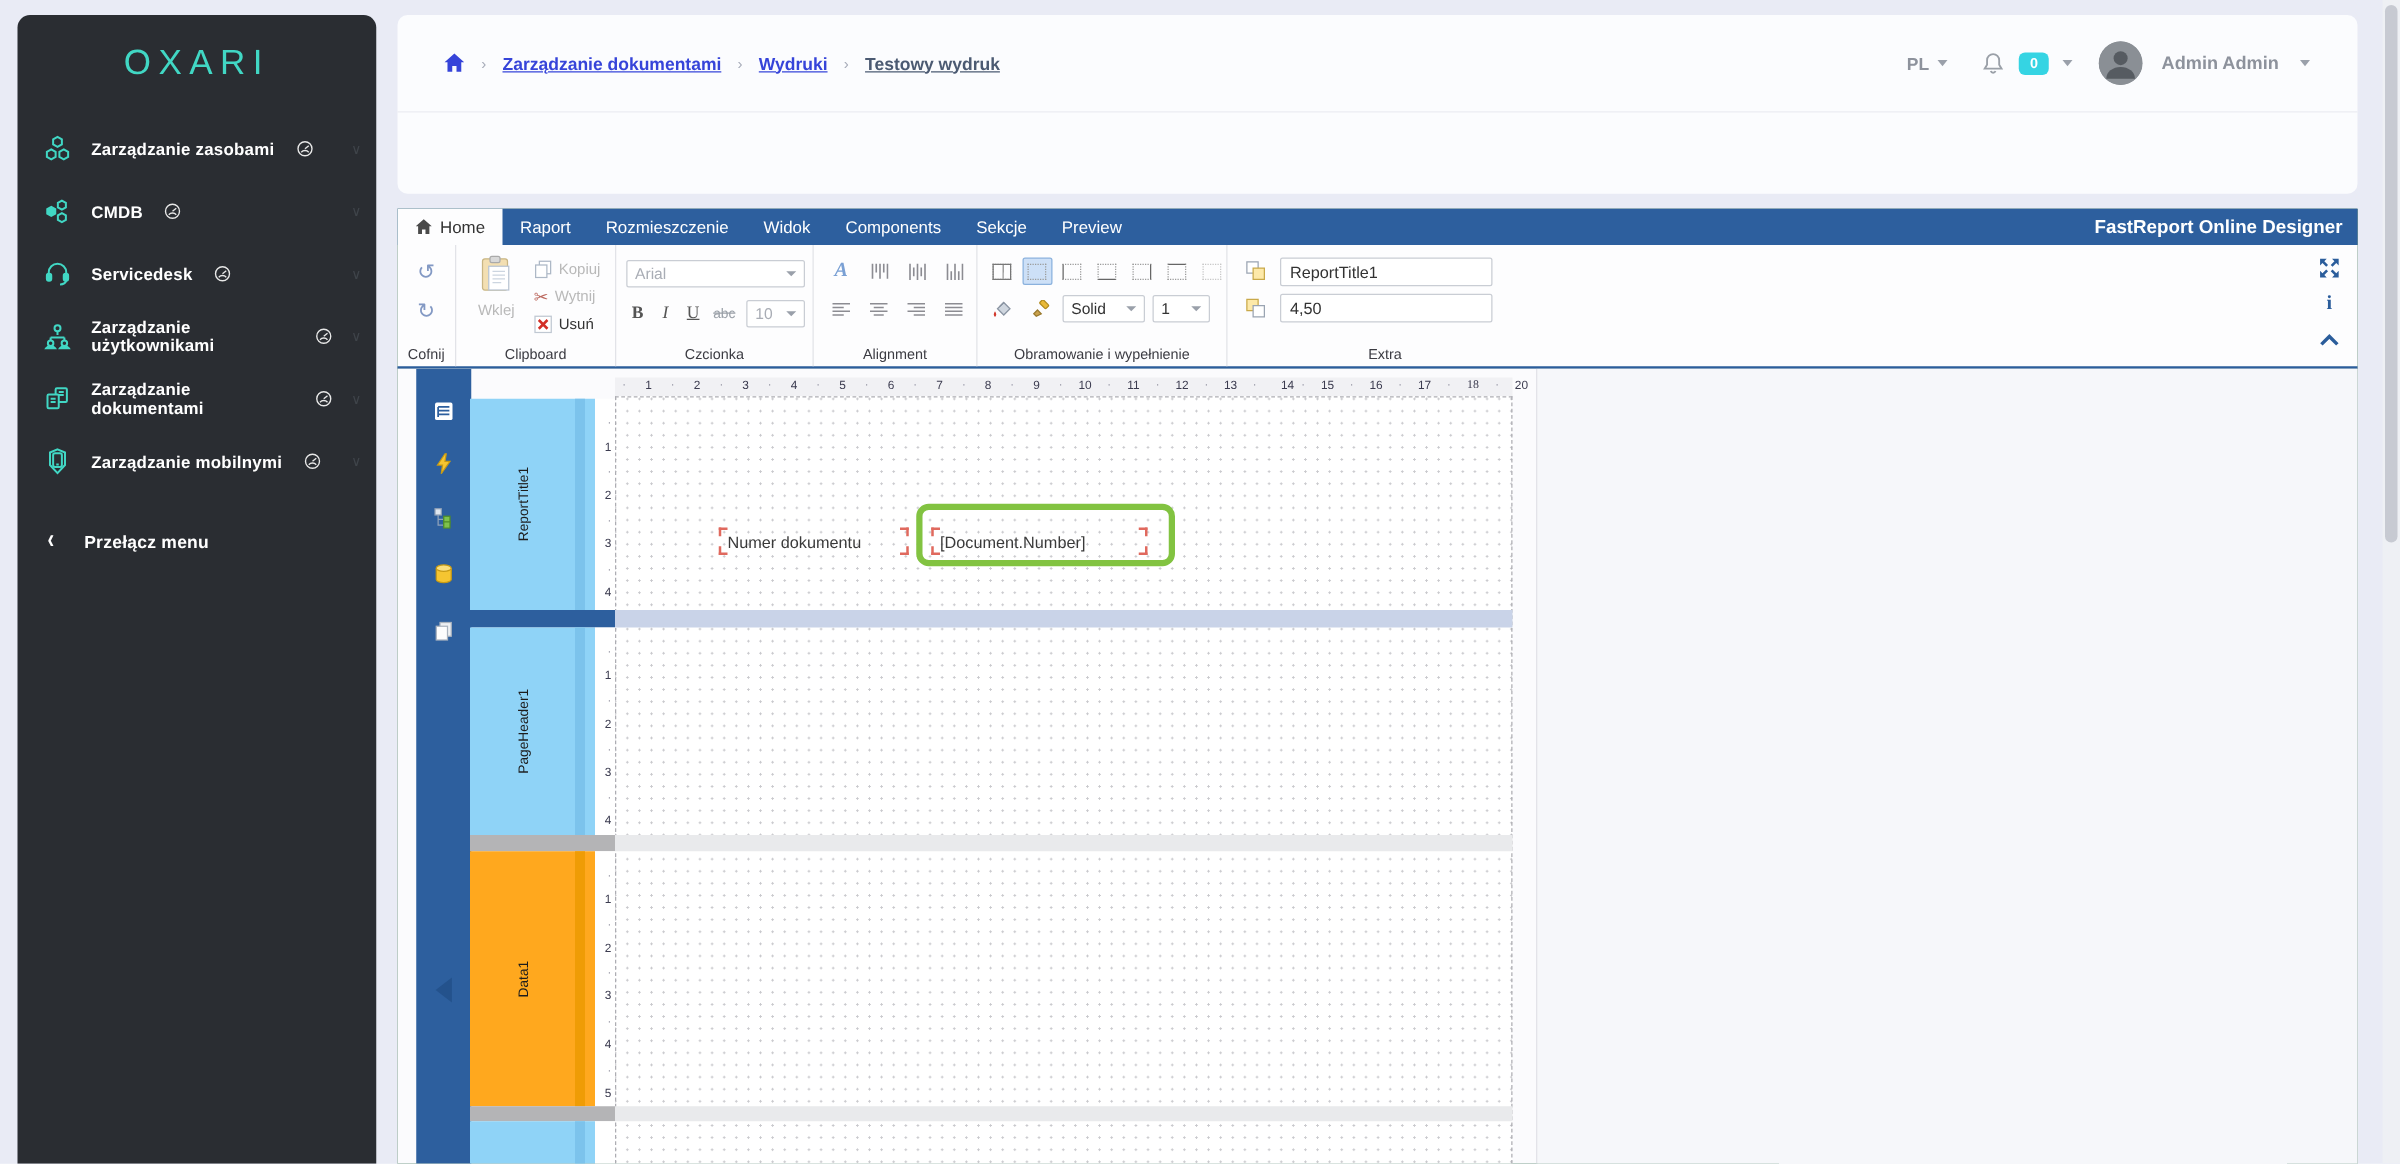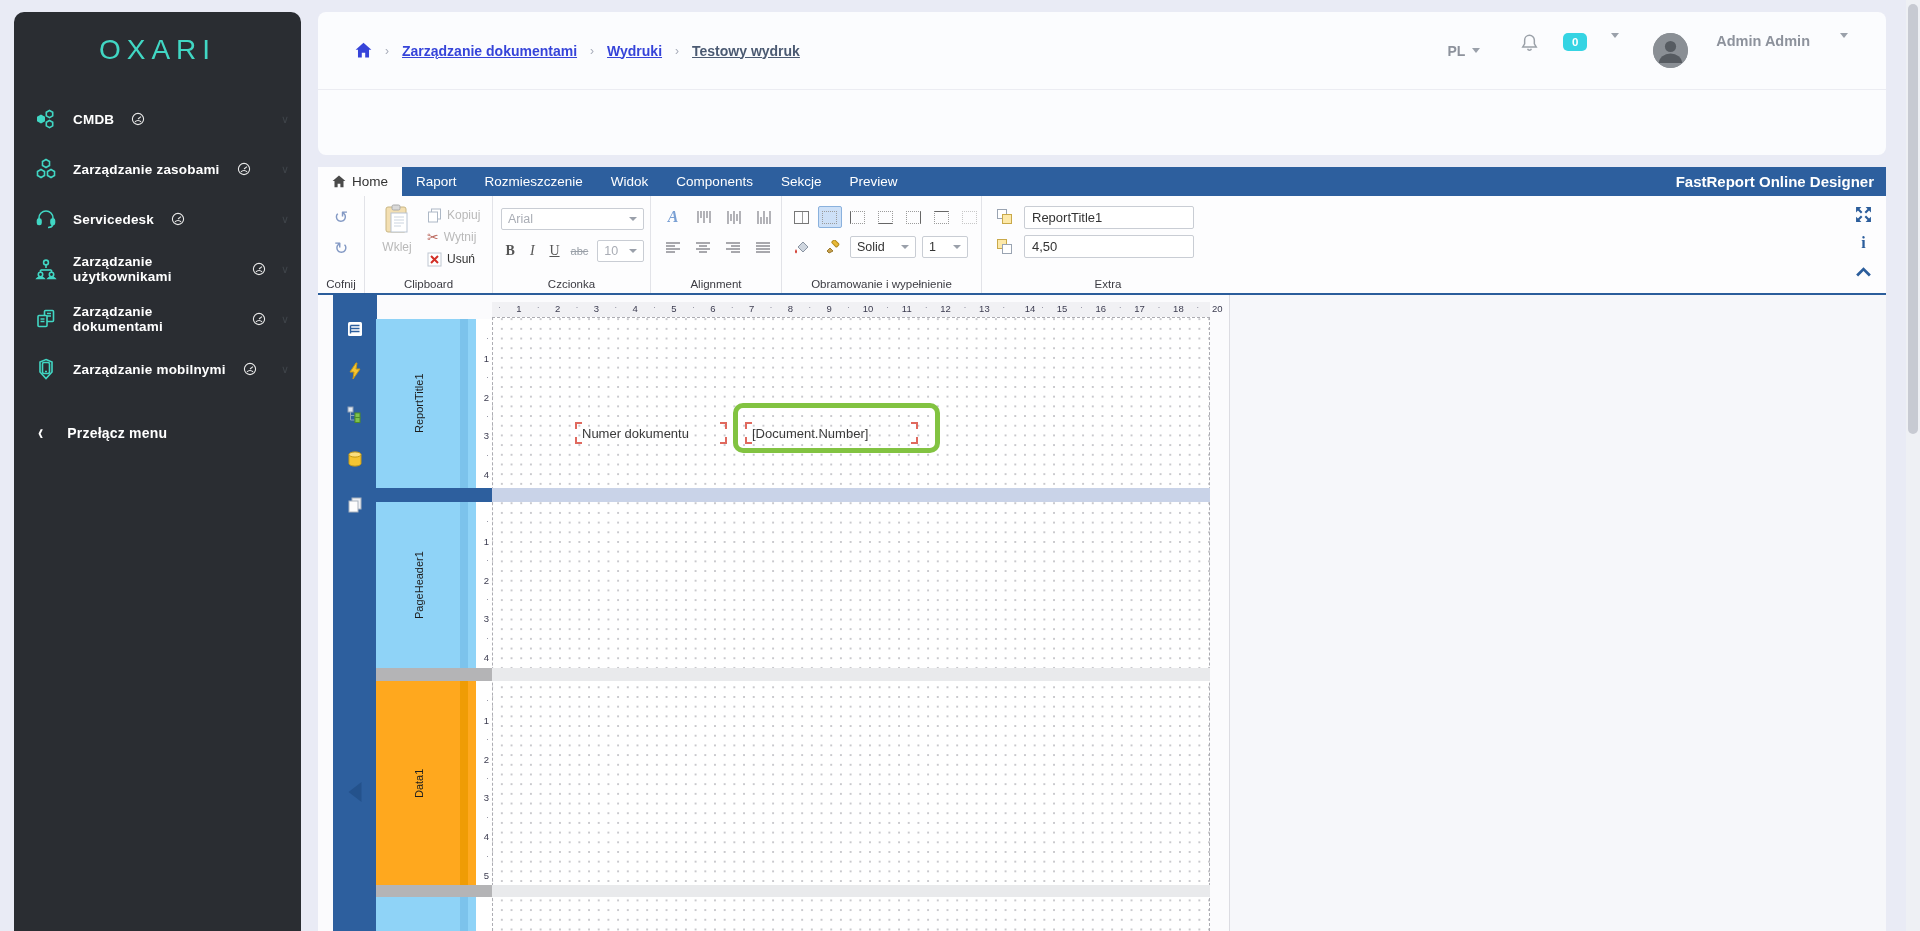--- a/index.html
+++ b/index.html
@@ -36,21 +36,21 @@
     position:absolute; left:318px; top:12px; width:1568px; height:143px;
     background:#fbfcfe; border-radius:8px;
   }
   .crumbrow { height:78px; display:flex; align-items:center; padding:0 24px 0 37px;
     border-bottom:1px solid #ebecf2; }
   .crumb-home { color:#3644d9; width:17px; height:17px; cursor:pointer; }
   .crumb-home svg { width:17px; height:17px; }
   .crumb-sep { color:#a7acb9; font-size:12px; margin:0 13px; }
   .crumb-link { color:#3644d9; font-size:14px; font-weight:700; text-decoration:underline; cursor:pointer; }
   .crumb-link.current { color:#4b5a72; }
-  .headright { margin-left:auto; display:flex; gap:24px; padding-right:14px; }
+  .headright { margin-left:auto; display:flex; align-items:center; gap:11px; padding-right:14px; }
   .lang { color:#8d929c; font-size:14px; font-weight:600; cursor:pointer; display:flex; align-items:center; gap:7px;}
   .caret { width:0; height:0; border-left:4.5px solid transparent; border-right:4.5px solid transparent;
     border-top:5px solid #9aa0aa; display:inline-block; }
   .bell { width:19px; height:20px; margin-left:16px; cursor:pointer; }
   .badge { background:#35d4e3; color:#fff; font-size:11.5px; font-weight:700;
     border-radius:5px; min-width:24px; height:18px; display:flex; align-items:center;
     justify-content:center; cursor:pointer; }
   .avatar { width:35px; height:35px; border-radius:50%; background:#8a8f95; overflow:hidden;
     margin-left:10px; cursor:pointer; flex:0 0 35px;}
   .username { color:#8d929c; font-size:14.5px; font-weight:600; margin:0 6px 0 4px; cursor:pointer; }
@@ -172,42 +172,42 @@
 </style>
 </head>
 <body>
 
 <div id="sidebar">
   <div class="logo">OXARI</div>
   <div class="menu" id="menu-list">
       <div class="menu-item">
         <span class="mi-icon">
           <svg viewBox="0 0 24 24" fill="none" stroke="currentColor" stroke-width="1.6">
-            <path d="M7 8.5 l3.2 1.8 v3.6 L7 15.7 l-3.2-1.8 v-3.6 Z" fill="currentColor"></path>
-            <path d="M15.5 3.5 l3.2 1.8 v3.6 l-3.2 1.8 l-3.2-1.8 V5.3 Z"></path>
-            <path d="M15.5 13.5 l3.2 1.8 v3.6 l-3.2 1.8 l-3.2-1.8 v-3.6 Z"></path>
-          </svg>
-        </span>
-        <span class="mi-label">CMDB</span>
+            <path d="M12 2.5 l3.5 2 v4 l-3.5 2 l-3.5 -2 v-4 Z"></path>
+            <path d="M7 12.5 l3.5 2 v4 l-3.5 2 l-3.5 -2 v-4 Z"></path>
+            <path d="M17 12.5 l3.5 2 v4 l-3.5 2 l-3.5 -2 v-4 Z"></path>
+          </svg>
+        </span>
+        <span class="mi-label">Zarządzanie zasobami</span>
         <span class="mi-gauge"><svg viewBox="0 0 14 14" fill="none" stroke="currentColor" stroke-width="1.1">
             <circle cx="7" cy="7" r="5.6"></circle>
             <path d="M7 7 L10 4.6"></path>
             <path d="M4 9.8 a4 4 0 0 1 6 0"></path>
           </svg></span>
         <span class="mi-chev">∨</span>
       </div>
       <div class="menu-item">
         <span class="mi-icon">
           <svg viewBox="0 0 24 24" fill="none" stroke="currentColor" stroke-width="1.6">
-            <path d="M12 2.5 l3.5 2 v4 l-3.5 2 l-3.5 -2 v-4 Z"></path>
-            <path d="M7 12.5 l3.5 2 v4 l-3.5 2 l-3.5 -2 v-4 Z"></path>
-            <path d="M17 12.5 l3.5 2 v4 l-3.5 2 l-3.5 -2 v-4 Z"></path>
-          </svg>
-        </span>
-        <span class="mi-label">Zarządzanie zasobami</span>
+            <path d="M7 8.5 l3.2 1.8 v3.6 L7 15.7 l-3.2-1.8 v-3.6 Z" fill="currentColor"></path>
+            <path d="M15.5 3.5 l3.2 1.8 v3.6 l-3.2 1.8 l-3.2-1.8 V5.3 Z"></path>
+            <path d="M15.5 13.5 l3.2 1.8 v3.6 l-3.2 1.8 l-3.2-1.8 v-3.6 Z"></path>
+          </svg>
+        </span>
+        <span class="mi-label">CMDB</span>
         <span class="mi-gauge"><svg viewBox="0 0 14 14" fill="none" stroke="currentColor" stroke-width="1.1">
             <circle cx="7" cy="7" r="5.6"></circle>
             <path d="M7 7 L10 4.6"></path>
             <path d="M4 9.8 a4 4 0 0 1 6 0"></path>
           </svg></span>
         <span class="mi-chev">∨</span>
       </div>
       <div class="menu-item">
         <span class="mi-icon">
           <svg viewBox="0 0 24 24" fill="none" stroke="currentColor" stroke-width="1.6">
@@ -626,21 +626,21 @@
         <span class="rnum" style="left: 492.4px;">13</span>
         <span class="rdot" style="left: 473px;">·</span>
         <span class="rnum" style="left: 538px;">14</span>
         <span class="rdot" style="left: 511.8px;">·</span>
         <span class="rnum" style="left: 570px;">15</span>
         <span class="rdot" style="left: 550.6px;">·</span>
         <span class="rnum" style="left: 608.8px;">16</span>
         <span class="rdot" style="left: 589.4px;">·</span>
         <span class="rnum" style="left: 647.6px;">17</span>
         <span class="rdot" style="left: 628.2px;">·</span>
-        <span class="rnum" style="left: 686.4px;">18</span>
+        <span class="rnum" style="left: 686.4px; font-family: Liberation Serif, serif;">18</span>
         <span class="rdot" style="left: 667px;">·</span>
         <span class="rnum" style="left: 725.2px;">20</span>
         <span class="rdot" style="left: 705.8px;">·</span>
       </div>
     <div class="page"></div>
 
     <div class="bandlabel b-blue" style="top:24px; height:169px;">
       <span class="shade"></span>
       <span class="band-name">ReportTitle1</span>
     </div>

